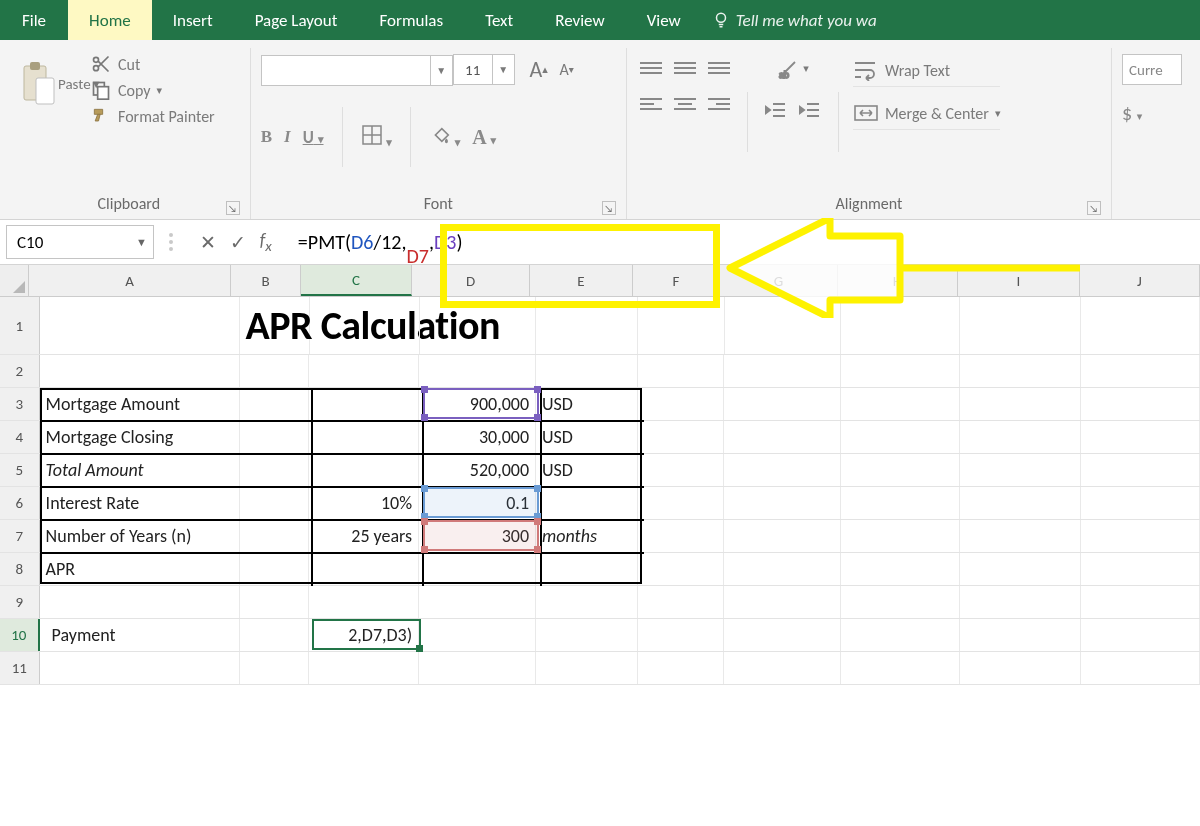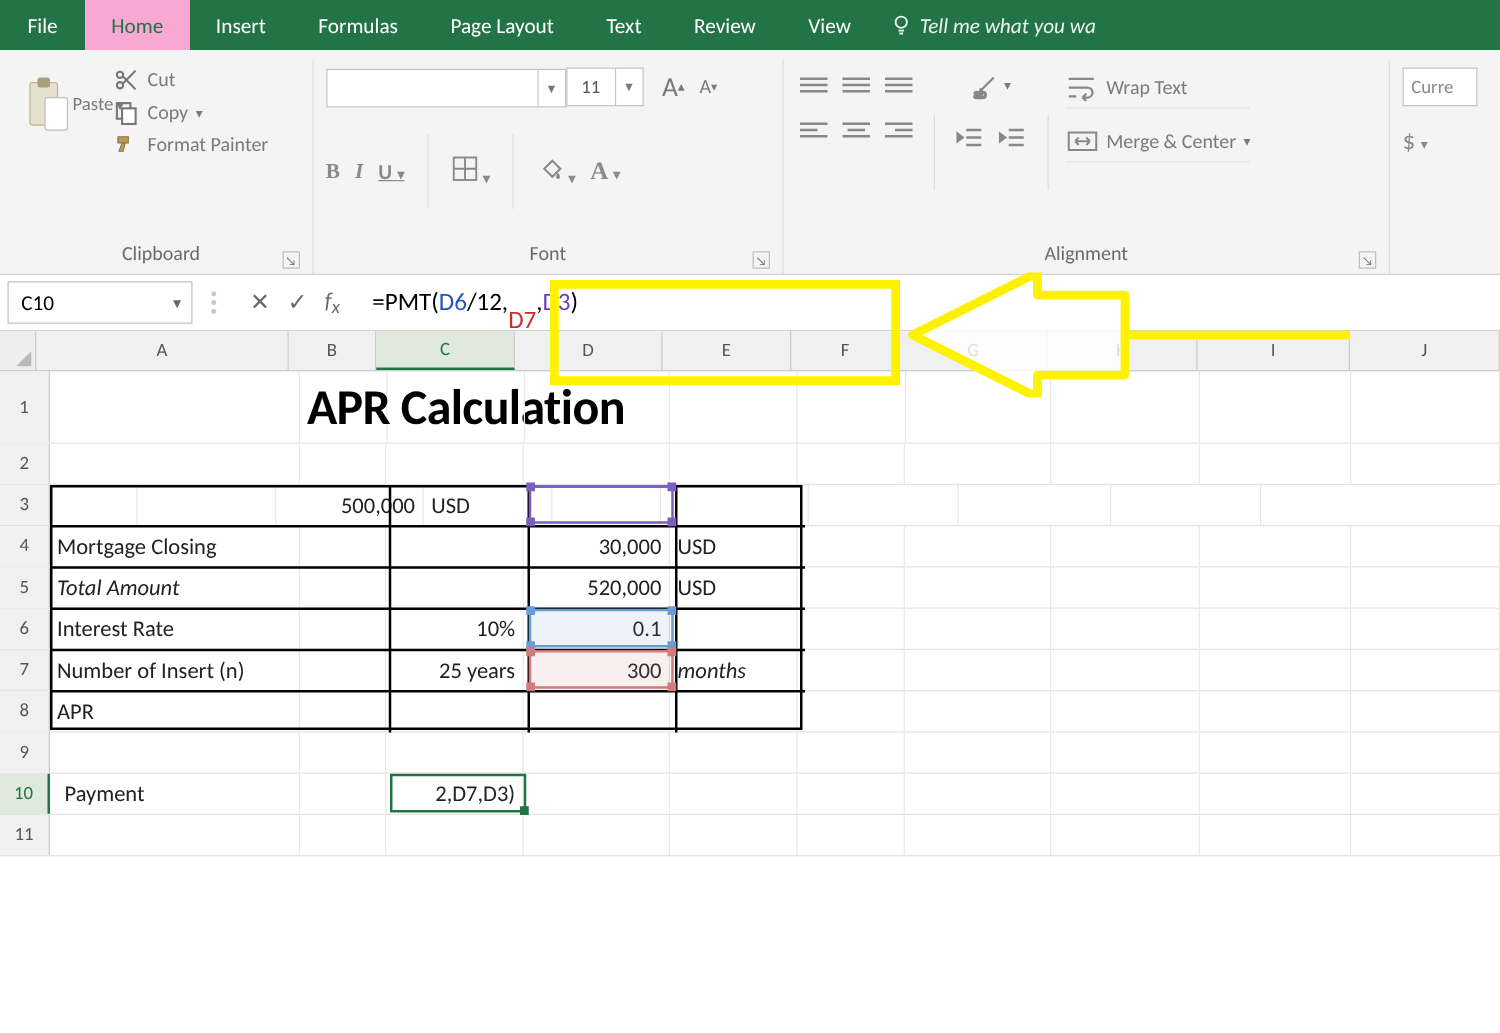--- a/index.html
+++ b/index.html
@@ -2,21 +2,21 @@
 <html><head>
 <meta charset="utf-8">
 <style>
 * { box-sizing: border-box; margin: 0; padding: 0; font-family: "Segoe UI", Calibri, Arial, sans-serif; }
 body { background: #fff; width: 1200px; height: 826px; overflow: hidden; -webkit-font-smoothing: antialiased; }
 
 
 .tabbar { background: #227447; height: 40px; display: flex; align-items: stretch; color: #fff; font-size: 17px; }
 .tabbar .tab { padding: 0 21px; display: flex; align-items: center; cursor: pointer; }
 .tabbar .tab.file { background: #227447; padding: 0 22px; }
-.tabbar .tab.home { background: #f9a8d4; color: #227447; }
+.tabbar .tab.home { background: #fef9c3; color: #227447; }
 .tabbar .tellme { margin-left: 10px; display:flex; align-items:center; opacity:.9; font-style: italic; }
 .tabbar .tellme svg { margin-right: 6px; }
 
 
 .ribbon { background: #f4f4f4; border-bottom: 1px solid #d4d4d4; height: 180px; display: flex; padding: 8px 8px 0 8px; color: #7a7a7a; }
 .group { display: flex; flex-direction: column; justify-content: space-between; border-right: 1px solid #dedede; padding: 0 10px; }
 .group:last-child { border-right:none; }
 .group-body { display: flex; flex: 1 1 auto; align-items: flex-start; gap: 8px; padding-top: 6px;}
 .group-label { text-align: center; font-size: 16px; color: #6a6a6a; padding: 4px 0 6px; display:flex; justify-content:center; position:relative;}
 .group-label .dlg { position:absolute; right:0; bottom:4px; width:14px; height:14px; border:1px solid #bfbfbf; font-size:10px; display:flex; align-items:center; justify-content:center;}
@@ -89,22 +89,22 @@
 .active-cell { position:absolute; border:2px solid #227447; pointer-events:none;}
 .active-cell .fh { position:absolute; right:-4px; bottom:-4px; width:7px; height:7px; background:#227447;}
 </style>
 </head>
 <body>
 
 <div class="tabbar">
   <div class="tab file">File</div>
   <div class="tab home">Home</div>
   <div class="tab">Insert</div>
+  <div class="tab">Page Layout</div>
   <div class="tab">Formulas</div>
-  <div class="tab">Page Layout</div>
   <div class="tab">Text</div>
   <div class="tab">Review</div>
   <div class="tab">View</div>
   <div class="tellme">
     <svg width="18" height="18" viewBox="0 0 24 24" fill="none" stroke="#fff" stroke-width="2">
         <circle cx="12" cy="9" r="6"></circle>
         <path d="M9 18h6M10 21h4"></path>
       </svg>
     <span>Tell me what you wa</span>
   </div>
@@ -377,23 +377,24 @@
       <div class="cell" style="width: 118px;"></div>
       <div class="cell" style="width: 103px;"></div>
       <div class="cell" style="width: 87px;"></div>
       <div class="cell" style="width: 118px;"></div>
       <div class="cell" style="width: 120px;"></div>
       <div class="cell" style="width: 122px;"></div>
       <div class="cell" style="width: 120px;"></div>
     </div>
     <div class="row" style="height: 33px;">
       <div class="rn">3</div>
-      <div class="cell" style="width: 70px;"></div>
-      <div class="cell" style="width: 111px;"></div>
-      <div class="cell num" style="width: 118px;">500,000</div>
+      <div class="cell" style="width: 202px;">Mortgage Amount</div>
+      <div class="cell" style="width: 70px;"></div>
+      <div class="cell" style="width: 111px;"></div>
+      <div class="cell num" style="width: 118px;">900,000</div>
       <div class="cell" style="width: 103px;">USD</div>
       <div class="cell" style="width: 87px;"></div>
       <div class="cell" style="width: 118px;"></div>
       <div class="cell" style="width: 120px;"></div>
       <div class="cell" style="width: 122px;"></div>
       <div class="cell" style="width: 120px;"></div>
     </div>
     <div class="row" style="height: 33px;">
       <div class="rn">4</div>
       <div class="cell" style="width: 202px;">Mortgage Closing</div>
@@ -428,21 +429,21 @@
       <div class="cell num" style="width: 118px;">0.1</div>
       <div class="cell" style="width: 103px;"></div>
       <div class="cell" style="width: 87px;"></div>
       <div class="cell" style="width: 118px;"></div>
       <div class="cell" style="width: 120px;"></div>
       <div class="cell" style="width: 122px;"></div>
       <div class="cell" style="width: 120px;"></div>
     </div>
     <div class="row" style="height: 33px;">
       <div class="rn">7</div>
-      <div class="cell" style="width: 202px;">Number of Insert (n)</div>
+      <div class="cell" style="width: 202px;">Number of Years (n)</div>
       <div class="cell" style="width: 70px;"></div>
       <div class="cell num" style="width: 111px;">25 years</div>
       <div class="cell num" style="width: 118px;">300</div>
       <div class="cell" style="width: 103px; font-style: italic;">months</div>
       <div class="cell" style="width: 87px;"></div>
       <div class="cell" style="width: 118px;"></div>
       <div class="cell" style="width: 120px;"></div>
       <div class="cell" style="width: 122px;"></div>
       <div class="cell" style="width: 120px;"></div>
     </div>

